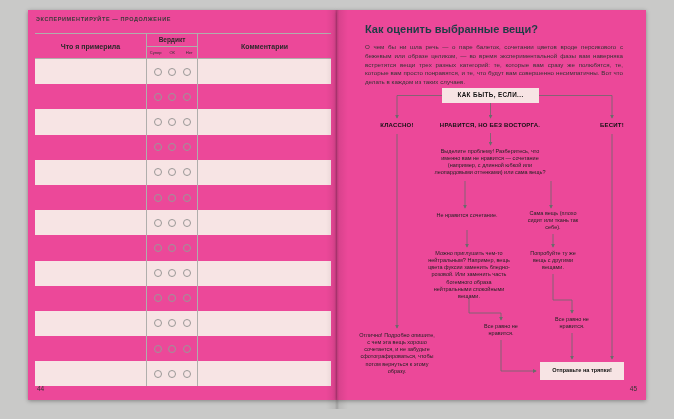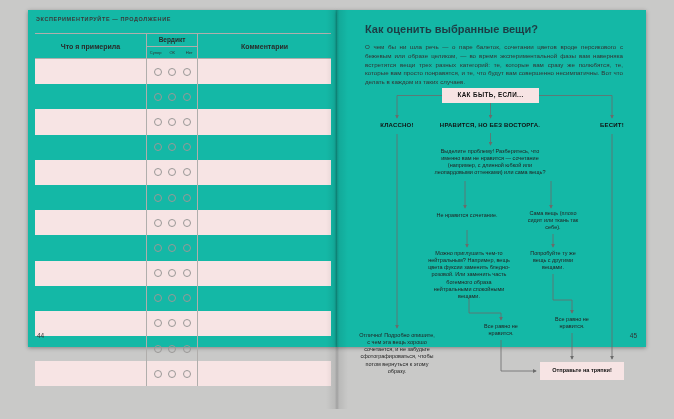--- a/index.html
+++ b/index.html
@@ -3,21 +3,21 @@
 <meta charset="utf-8">
 <style>
   html,body { margin:0; padding:0; background:#c9c9c8; }
   .canvas {
     position:relative; width:674px; height:419px; overflow:hidden;
     background:#c9c9c8;
     font-family:"Liberation Sans", "DejaVu Sans", sans-serif;
     color:#2a2a2a;
   }
   .page {
-    position:absolute; top:10px; height:337px; background:#14b8a6;
+    position:absolute; top:10px; height:390px; background:#ec4899;
     box-shadow:0 1px 4px rgba(0,0,0,0.35);
   }
   .page.left  { left:28px;  width:309px; }
   .page.right { left:337px; width:309px; }
   .gutter {
     position:absolute; top:10px; left:326px; width:22px; height:399px;
     background:linear-gradient(90deg, rgba(0,0,0,0) 0%, rgba(0,0,0,0.08) 40%,
                rgba(0,0,0,0.20) 50%, rgba(0,0,0,0.08) 60%, rgba(0,0,0,0) 100%);
     pointer-events:none;
   }

